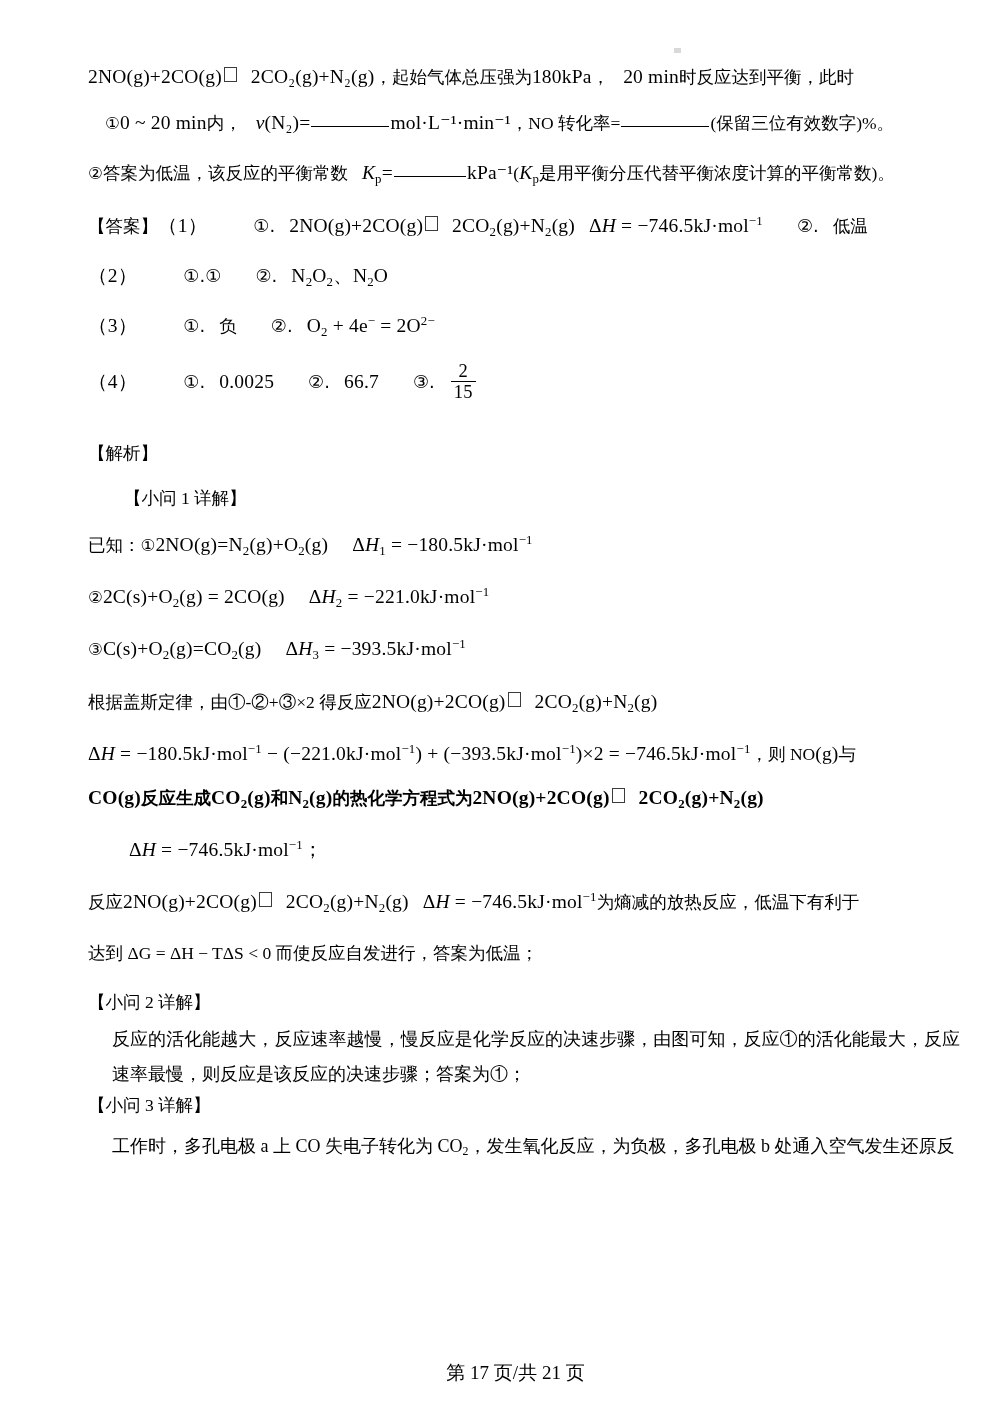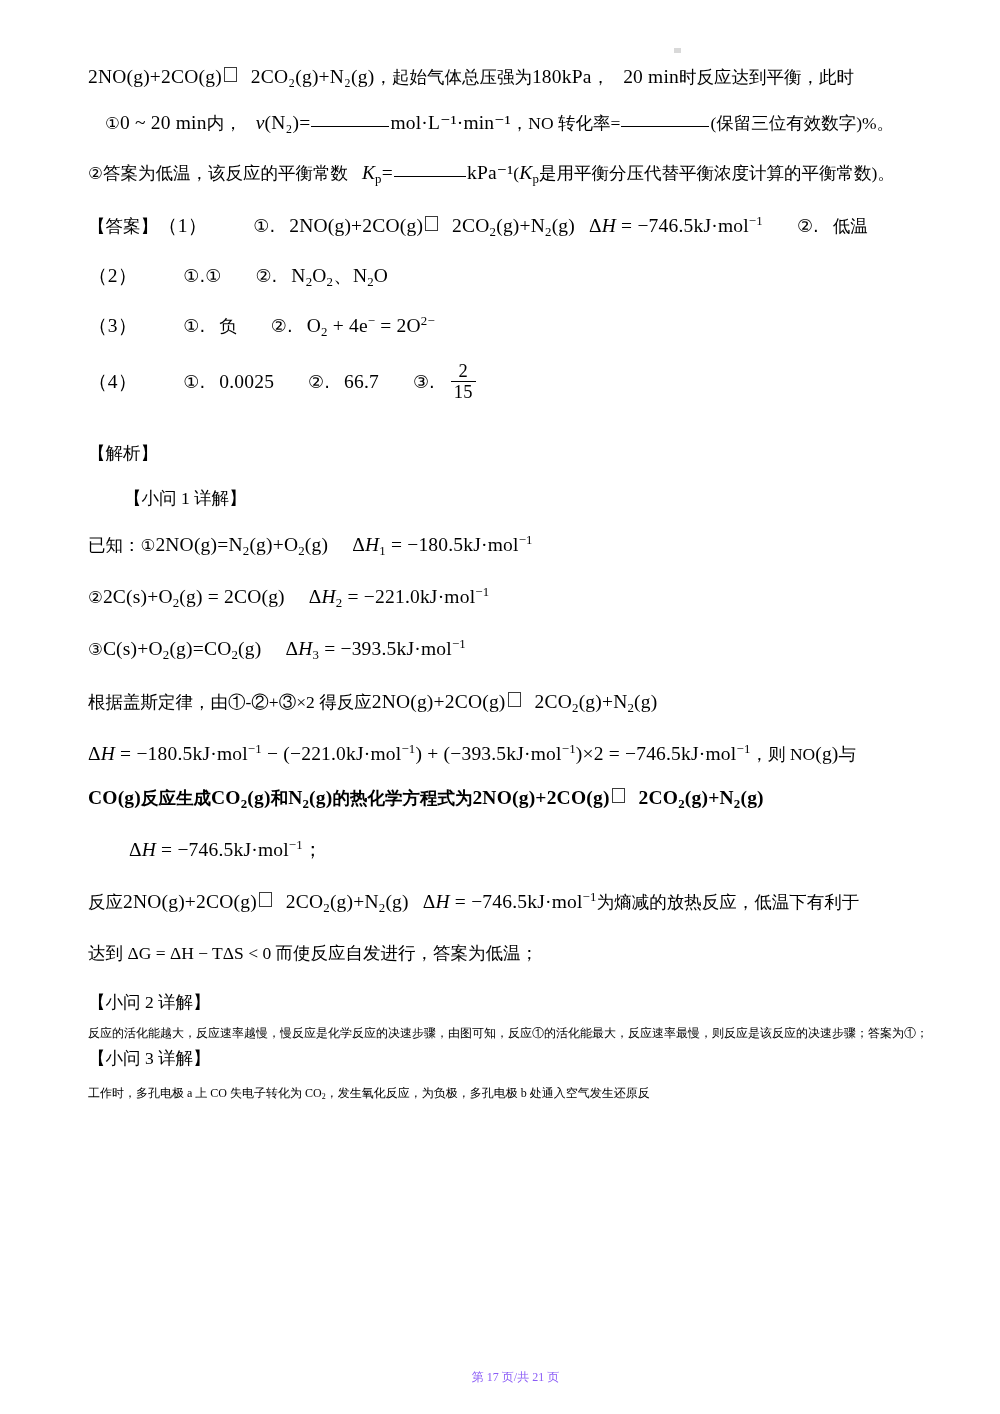--- a/index.html
+++ b/index.html
@@ -84,43 +84,44 @@
 
   
   .circnum { font-family: "DejaVu Sans", sans-serif; font-size: 0.95em; }
 
   
   .cjk {
     font-family: "Liberation Serif", "DejaVu Serif", serif;
     font-size: 17.5px;
   }
   .para {
-    font-size: 12px;
+    font-size: 18px;
     line-height: 2.12;
     text-align: justify;
     text-justify: inter-ideograph;
+    margin-left: 24px;
   }
   .para-tight { line-height: 1.95; }
 
   .sect-title { font-size: 17.5px; }
 
   .answers-row { font-size: 19px; white-space: nowrap; }
   .sp-xl { display: inline-block; width: 46px; }
   .sp-lg { display: inline-block; width: 34px; }
   .sp-md { display: inline-block; width: 24px; }
   .sp-sm { display: inline-block; width: 14px; }
 
   .footer {
     position: absolute;
     left: 0;
     right: 0;
     bottom: 28px;
     text-align: center;
-    font-size: 12px;
-    color: #8b5cf6;
+    font-size: 19px;
+    color: #000000;
     font-family: "Liberation Serif", "DejaVu Serif", serif;
     margin-left: 31px;
   }
 
   .artifact {
     position: absolute;
     left: 674px;
     top: 48px;
     width: 7px;
     height: 5px;

